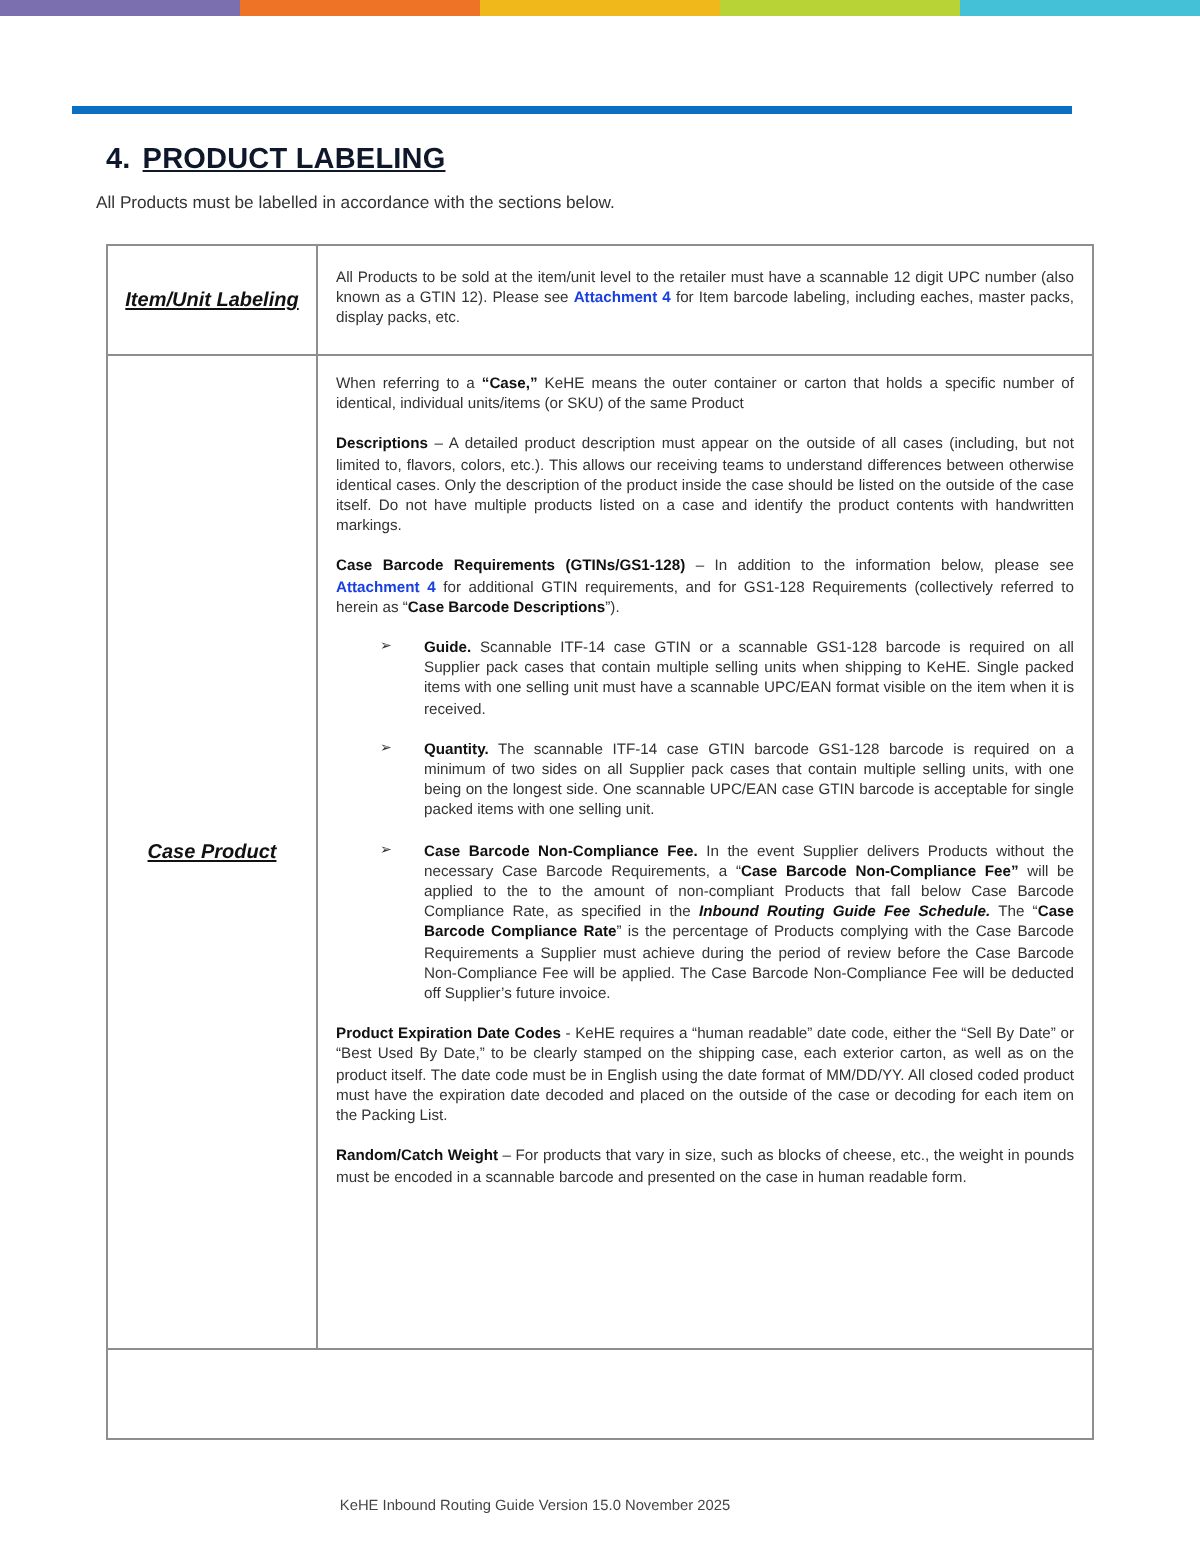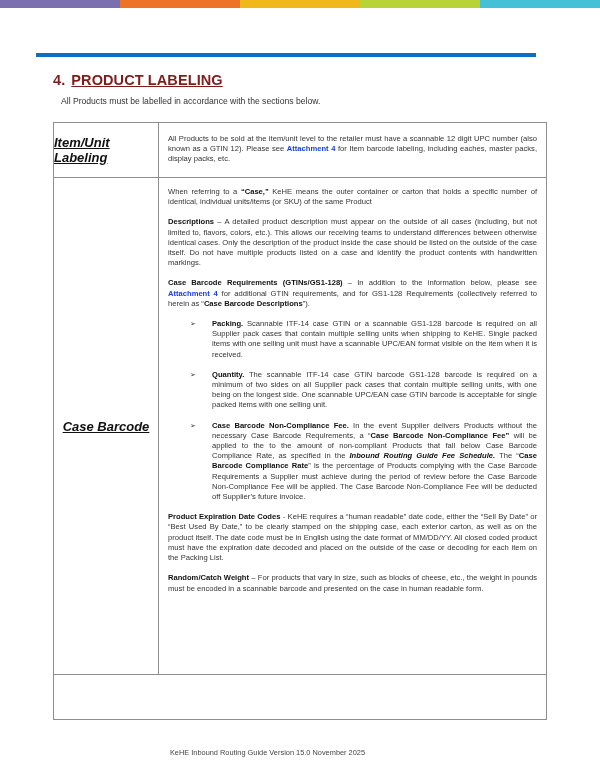--- a/index.html
+++ b/index.html
@@ -4,31 +4,31 @@
 <style>
   * { box-sizing: border-box; margin: 0; padding: 0; }
   html, body { width: 600px; height: 776px; background: #ffffff; overflow: hidden; }
   body { position: relative; font-family: "Liberation Sans", "DejaVu Sans", sans-serif; color: #2b2b2b; }
 
   .color-bar { position: absolute; left: 0; top: 0; width: 600px; height: 8px; display: flex; }
   .color-bar span { flex: 1; height: 8px; display: block; }
 
   .blue-rule { position: absolute; left: 36px; top: 53px; width: 500px; height: 4px; background: #0b6fc2; }
 
-  .heading { position: absolute; left: 53px; top: 72px; font-size: 14.5px; font-weight: bold; color: #7f1d1d; letter-spacing: 0.1px; }
+  .heading { position: absolute; left: 53px; top: 72px; font-size: 14.5px; font-weight: bold; color: #0f172a; letter-spacing: 0.1px; }
   .heading .num { margin-right: 6px; }
   .heading .title { text-decoration: underline; }
 
-  .intro { position: absolute; left: 61px; top: 96px; font-size: 8.6px; color: #333; }
+  .intro { position: absolute; left: 48px; top: 96px; font-size: 8.6px; color: #333; }
 
   .table { position: absolute; left: 53px; top: 122px; width: 494px; border: 1px solid #8e8e8e; }
   .row { display: flex; border-bottom: 1px solid #8e8e8e; }
   .row:last-child { border-bottom: none; }
   .label-cell { width: 105px; border-right: 1px solid #8e8e8e; display: flex; align-items: center; justify-content: center; flex-shrink: 0; }
-  .label-cell span { font-size: 13px; font-weight: bold; font-style: italic; text-decoration: underline; color: #111; }
+  .label-cell span { font-size: 10px; font-weight: bold; font-style: italic; text-decoration: underline; color: #111; }
   .content-cell { flex: 1; padding: 0 9px 0 9px; font-size: 7.6px; line-height: 10.2px; color: #333; text-align: justify; }
 
   .row-item { height: 55px; }
   .row-item .content-cell { padding-top: 11px; }
   .row-case { height: 497px; }
   .row-case .content-cell { padding-top: 9px; }
   .row-pallet { height: 44px; }
   .row-pallet .content-cell { padding-top: 11px; text-align: left; }
 
   .para { margin-bottom: 10px; }
@@ -70,37 +70,37 @@
     <div class="label-cell">
       <span>Item/Unit Labeling</span>
     </div>
     <div class="content-cell">
       <span>All Products to be sold at the item/unit level to the retailer must have a scannable 12 digit UPC number (also known as a GTIN 12).  Please see </span><span class="link">Attachment 4</span><span> for Item barcode labeling, including eaches, master packs, display packs, etc.</span>
     </div>
   </div>
 
   <div class="row row-case">
     <div class="label-cell">
-      <span>Case Barcode</span>
+      <span>Case Product</span>
     </div>
     <div class="content-cell">
       <p class="para">
         <span>When referring to a </span><span class="b">“Case,”</span><span> KeHE means the outer container or carton that holds a specific number of identical, individual units/items (or SKU) of the same Product</span>
       </p>
       <p class="para">
         <span class="b">Descriptions</span><span> – A detailed product description must appear on the outside of all cases (including, but not limited to, flavors, colors, etc.). This allows our receiving teams to understand differences between otherwise identical cases. Only the description of the product inside the case should be listed on the outside of the case itself. Do not have multiple products listed on a case and identify the product contents with handwritten markings.</span>
       </p>
       <p class="para">
         <span class="b">Case Barcode Requirements (GTINs/GS1-128)</span><span> – In addition to the information below, please see </span><span class="link">Attachment 4</span><span> for additional GTIN requirements, and for GS1-128 Requirements (collectively referred to herein as “</span><span class="b">Case Barcode Descriptions</span><span>”).</span>
       </p>
 
       <div class="bullets">
         <div class="bullet">
           <span class="arrow">➢</span>
-          <span class="btext"><span class="b">Packing.</span><span> Scannable ITF-14 case GTIN or a scannable GS1-128 barcode is required on all Supplier pack cases that contain multiple selling units when shipping to KeHE.  Single packed items with one selling unit must have a scannable UPC/EAN format visible on the item when it is received.</span></span>
+          <span class="btext"><span class="b">Guide.</span><span> Scannable ITF-14 case GTIN or a scannable GS1-128 barcode is required on all Supplier pack cases that contain multiple selling units when shipping to KeHE.  Single packed items with one selling unit must have a scannable UPC/EAN format visible on the item when it is received.</span></span>
         </div>
         <div class="bullet">
           <span class="arrow">➢</span>
           <span class="btext"><span class="b">Quantity.</span><span> The scannable ITF-14 case GTIN barcode GS1-128 barcode is required on a minimum of two sides on all Supplier pack cases that contain multiple selling units, with one being on the longest side. One scannable UPC/EAN case GTIN barcode is acceptable for single packed items with one selling unit.</span></span>
         </div>
         <div class="bullet">
           <span class="arrow">➢</span>
           <span class="btext"><span class="b">Case Barcode Non-Compliance Fee.</span><span>  In the event Supplier delivers Products without the necessary Case Barcode Requirements, a “</span><span class="b">Case Barcode Non-Compliance Fee”</span><span> will be applied to the to the amount of non-compliant Products that fall below Case Barcode Compliance Rate, as specified in the </span><span class="bi">Inbound Routing Guide Fee Schedule.</span><span> The “</span><span class="b">Case Barcode Compliance Rate</span><span>” is the percentage of Products complying with the Case Barcode Requirements a Supplier must achieve during the period of review before the Case Barcode Non-Compliance Fee will be applied. The Case Barcode Non-Compliance Fee will be deducted off Supplier’s future invoice.</span></span>
         </div>
       </div>

